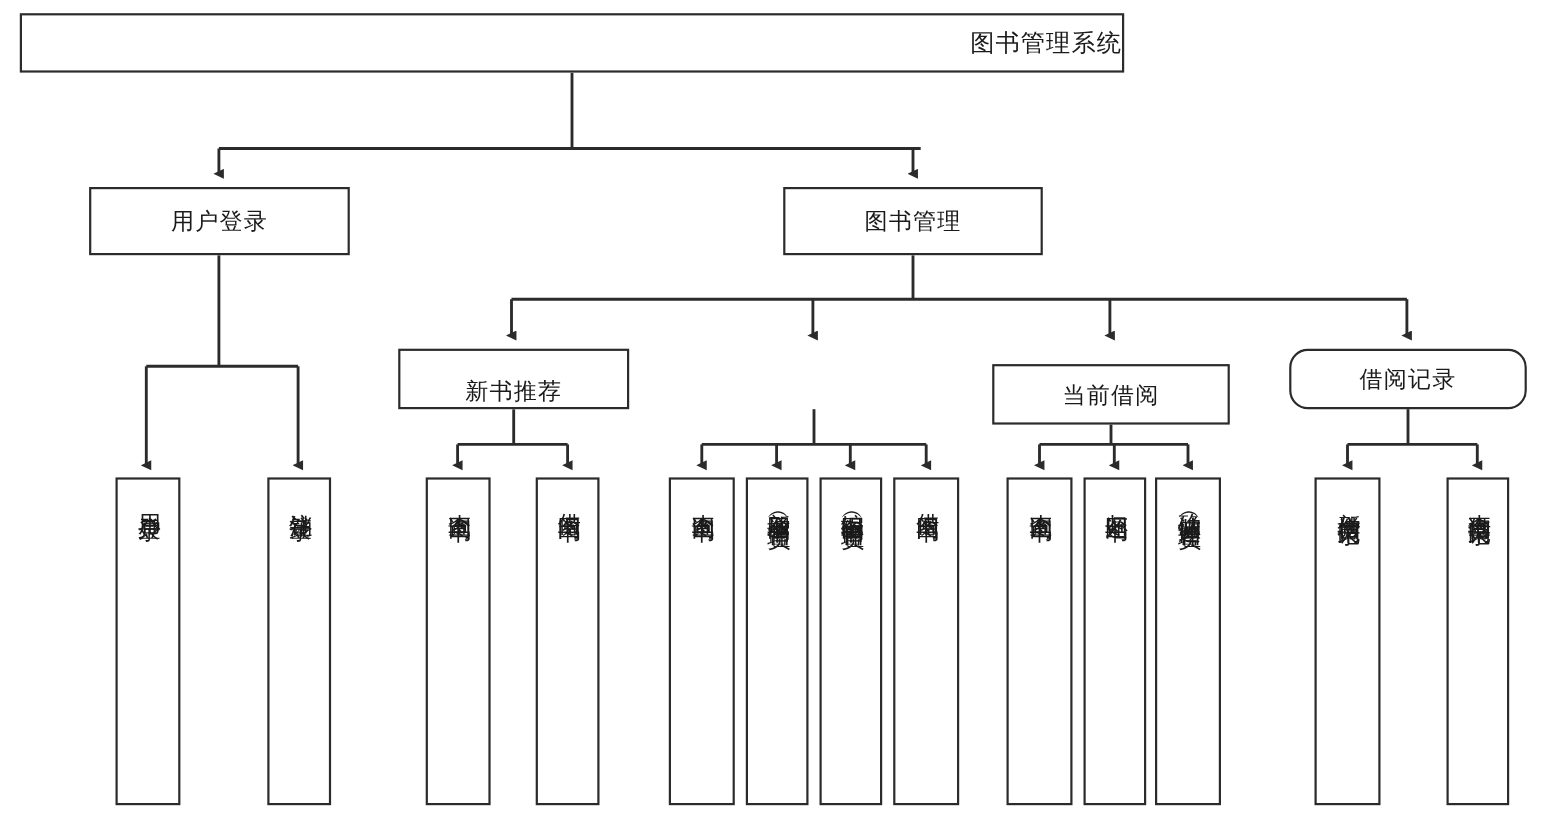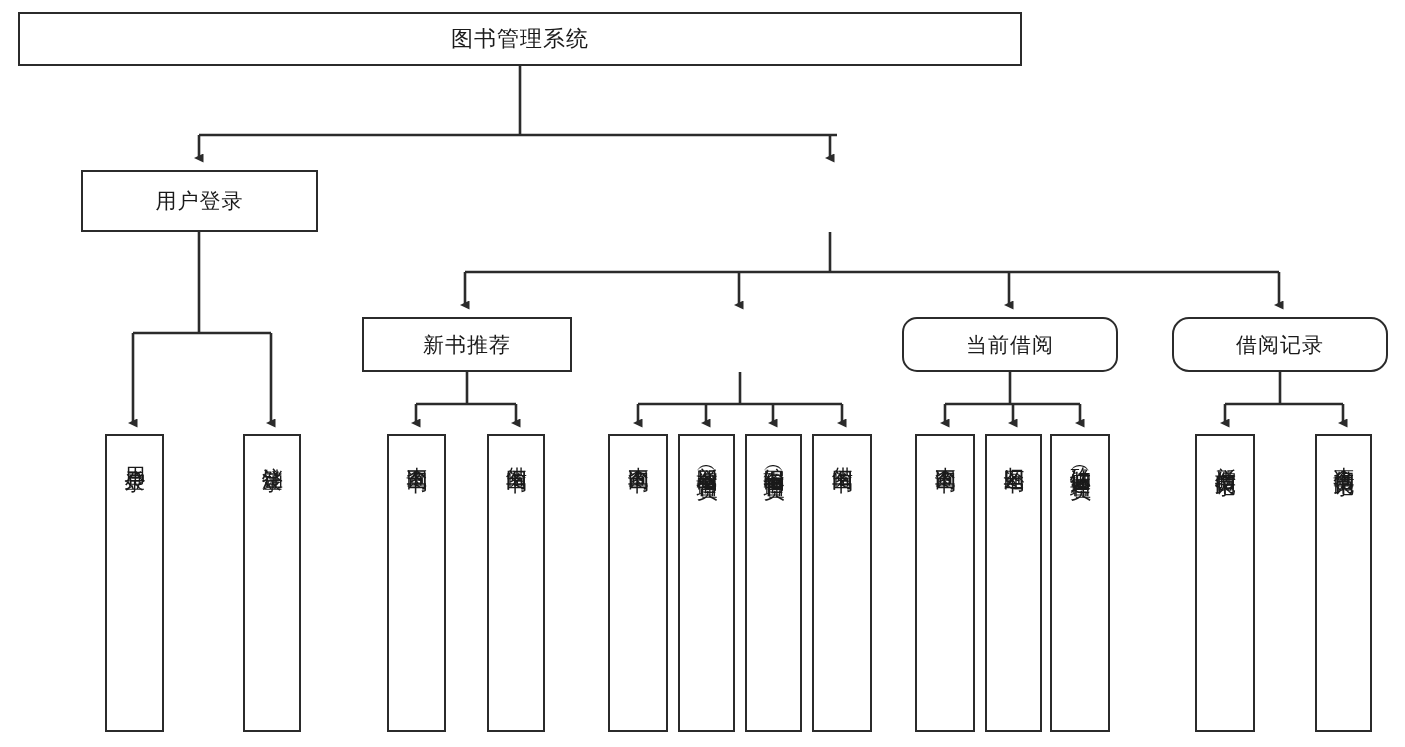--- a/index.html
+++ b/index.html
@@ -114,35 +114,38 @@
       <path d="M1013,404 L1013,423" marker-end="url(#arrow)"></path>
       <path d="M1080,404 L1080,423" marker-end="url(#arrow)"></path>
 
       <path d="M1280,372 L1280,404"></path>
       <path d="M1225,404 L1343,404"></path>
       <path d="M1225,404 L1225,423" marker-end="url(#arrow)"></path>
       <path d="M1343,404 L1343,423" marker-end="url(#arrow)"></path>
     </g>
   </svg>
 
-  <div class="node horizontal root" style="left:18px; top:12px; width:1004px; height:54px;">
+  <div class="node horizontal root" style="left:18px; top:12px; width:1004px; height:54px;justify-content:flex-end;">
     <span>图书管理系统</span>
   </div>
 
   <div class="node horizontal" style="left:81px; top:170px; width:237px; height:62px;">
     <span>用户登录</span>
   </div>
 
-
-  <div class="node horizontal" style="left:362px; top:317px; width:210px; height:55px;">
+  <div class="node horizontal" style="left:712px; top:170px; width:236px; height:62px;">
+    <span>图书管理</span>
+  </div>
+
+  <div class="node horizontal" style="left:362px; top:317px; width:210px; height:55px;align-items:flex-end;">
     <span>新书推荐</span>
   </div>
 
 
-  <div class="node horizontal" style="left:902px; top:317px; width:216px; height:55px;border-radius:15px;">
+  <div class="node horizontal" style="left:902px; top:331px; width:216px; height:55px;">
     <span>当前借阅</span>
   </div>
 
   <div class="node horizontal" style="left:1172px; top:317px; width:216px; height:55px;border-radius:17px;">
     <span>借阅记录</span>
   </div>
 
   <div class="node vertical" style="left:105px; top:434px; width:59px; height:298px;">
     <span class="vlabel">用户登录</span>
   </div>

